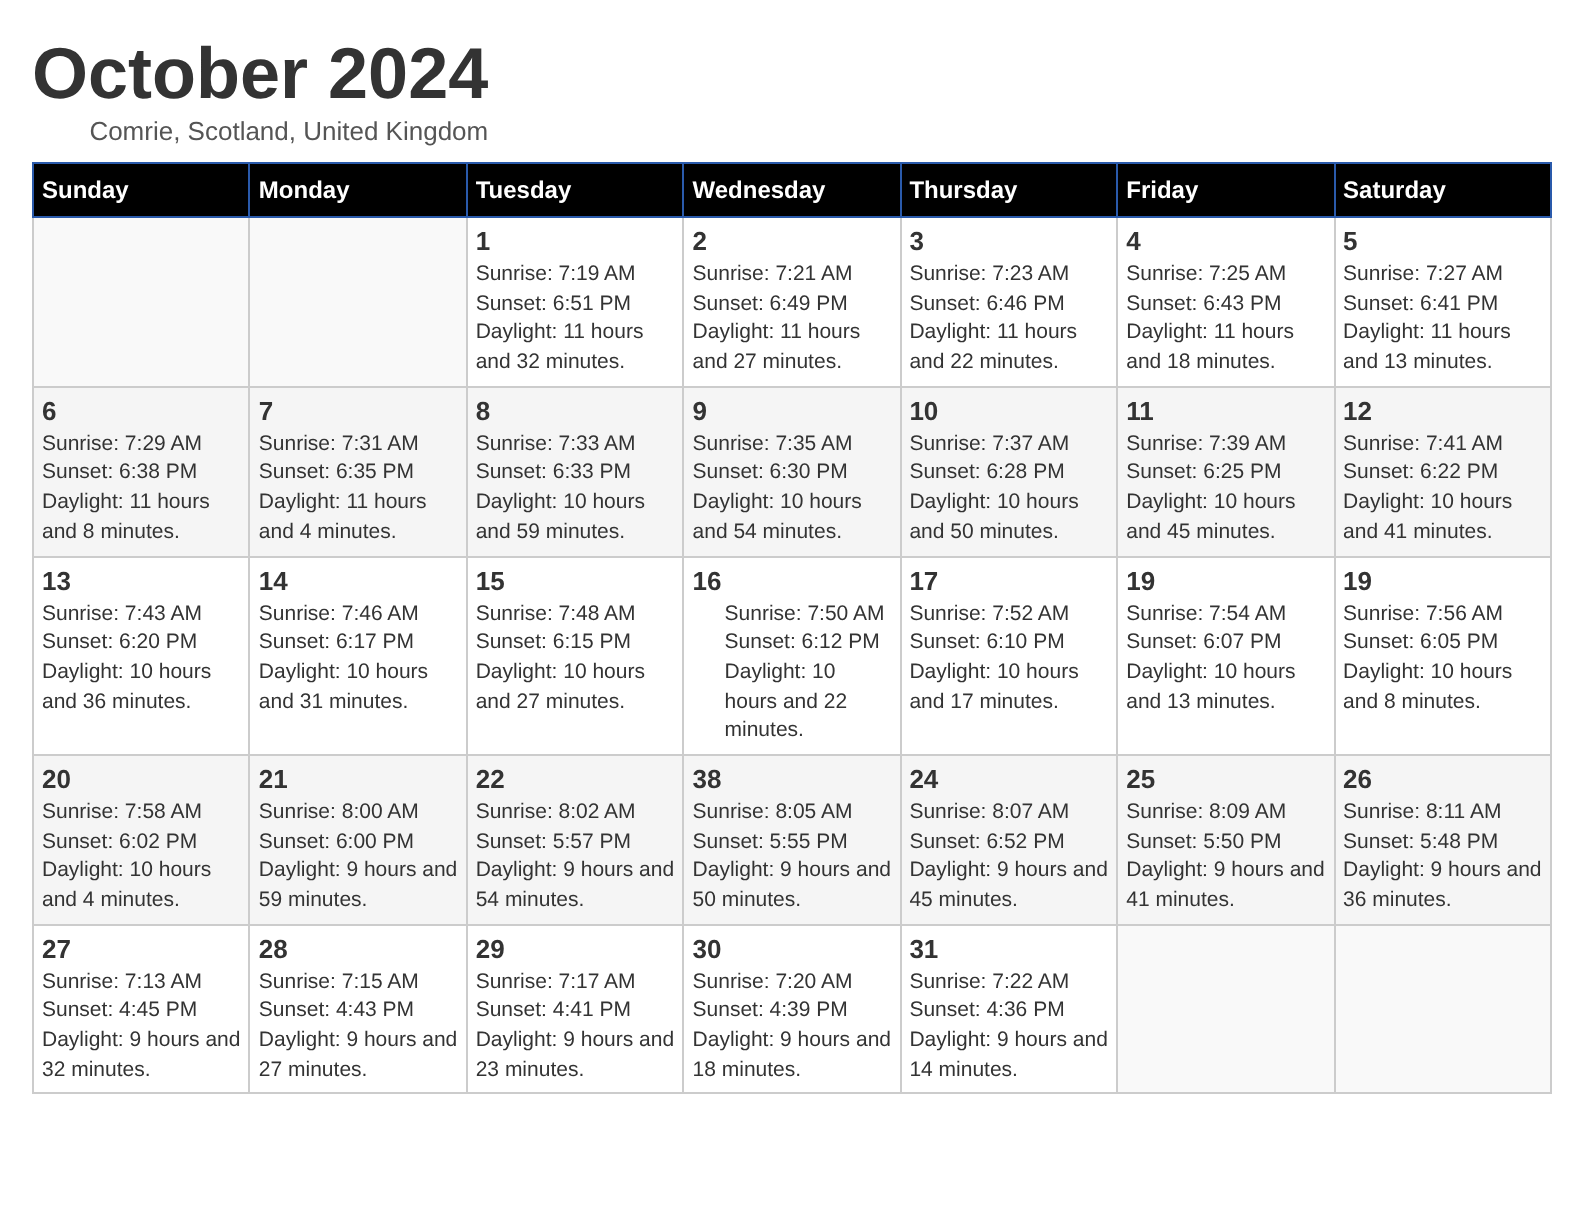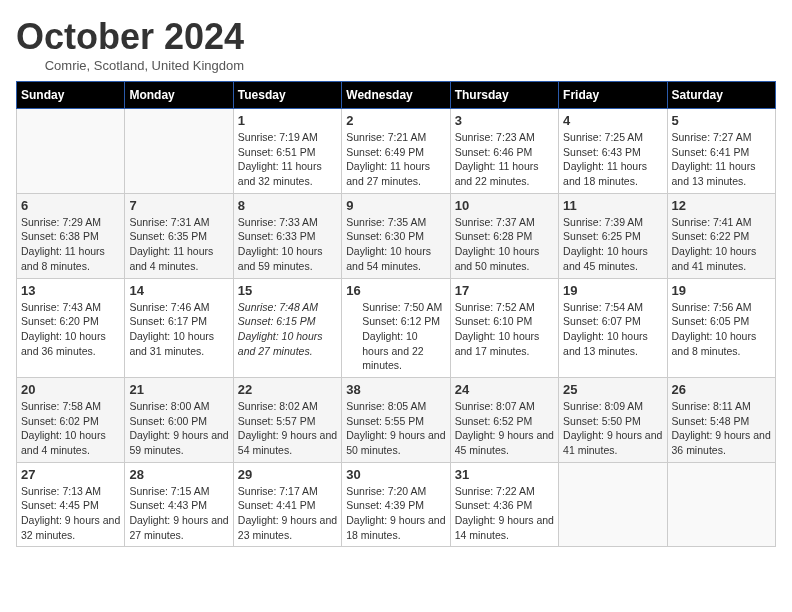--- a/index.html
+++ b/index.html
@@ -195,21 +195,21 @@
 Daylight: 10 hours and 36 minutes.</div>
         </td>
         <td>
           <div class="day-number">14</div>
           <div class="day-info" style="white-space: pre-line;">Sunrise: 7:46 AM
 Sunset: 6:17 PM
 Daylight: 10 hours and 31 minutes.</div>
         </td>
         <td>
           <div class="day-number">15</div>
-          <div class="day-info" style="white-space: pre-line; font-style: italic;">Sunrise: 7:48 AM
+          <div class="day-info" style="white-space: pre-line;">Sunrise: 7:48 AM
 Sunset: 6:15 PM
 Daylight: 10 hours and 27 minutes.</div>
         </td>
         <td>
           <div class="day-number">16</div>
           <div class="day-info" style="white-space: pre-line; margin-left: 16px;">Sunrise: 7:50 AM
 Sunset: 6:12 PM
 Daylight: 10 hours and 22 minutes.</div>
         </td>
         <td>

